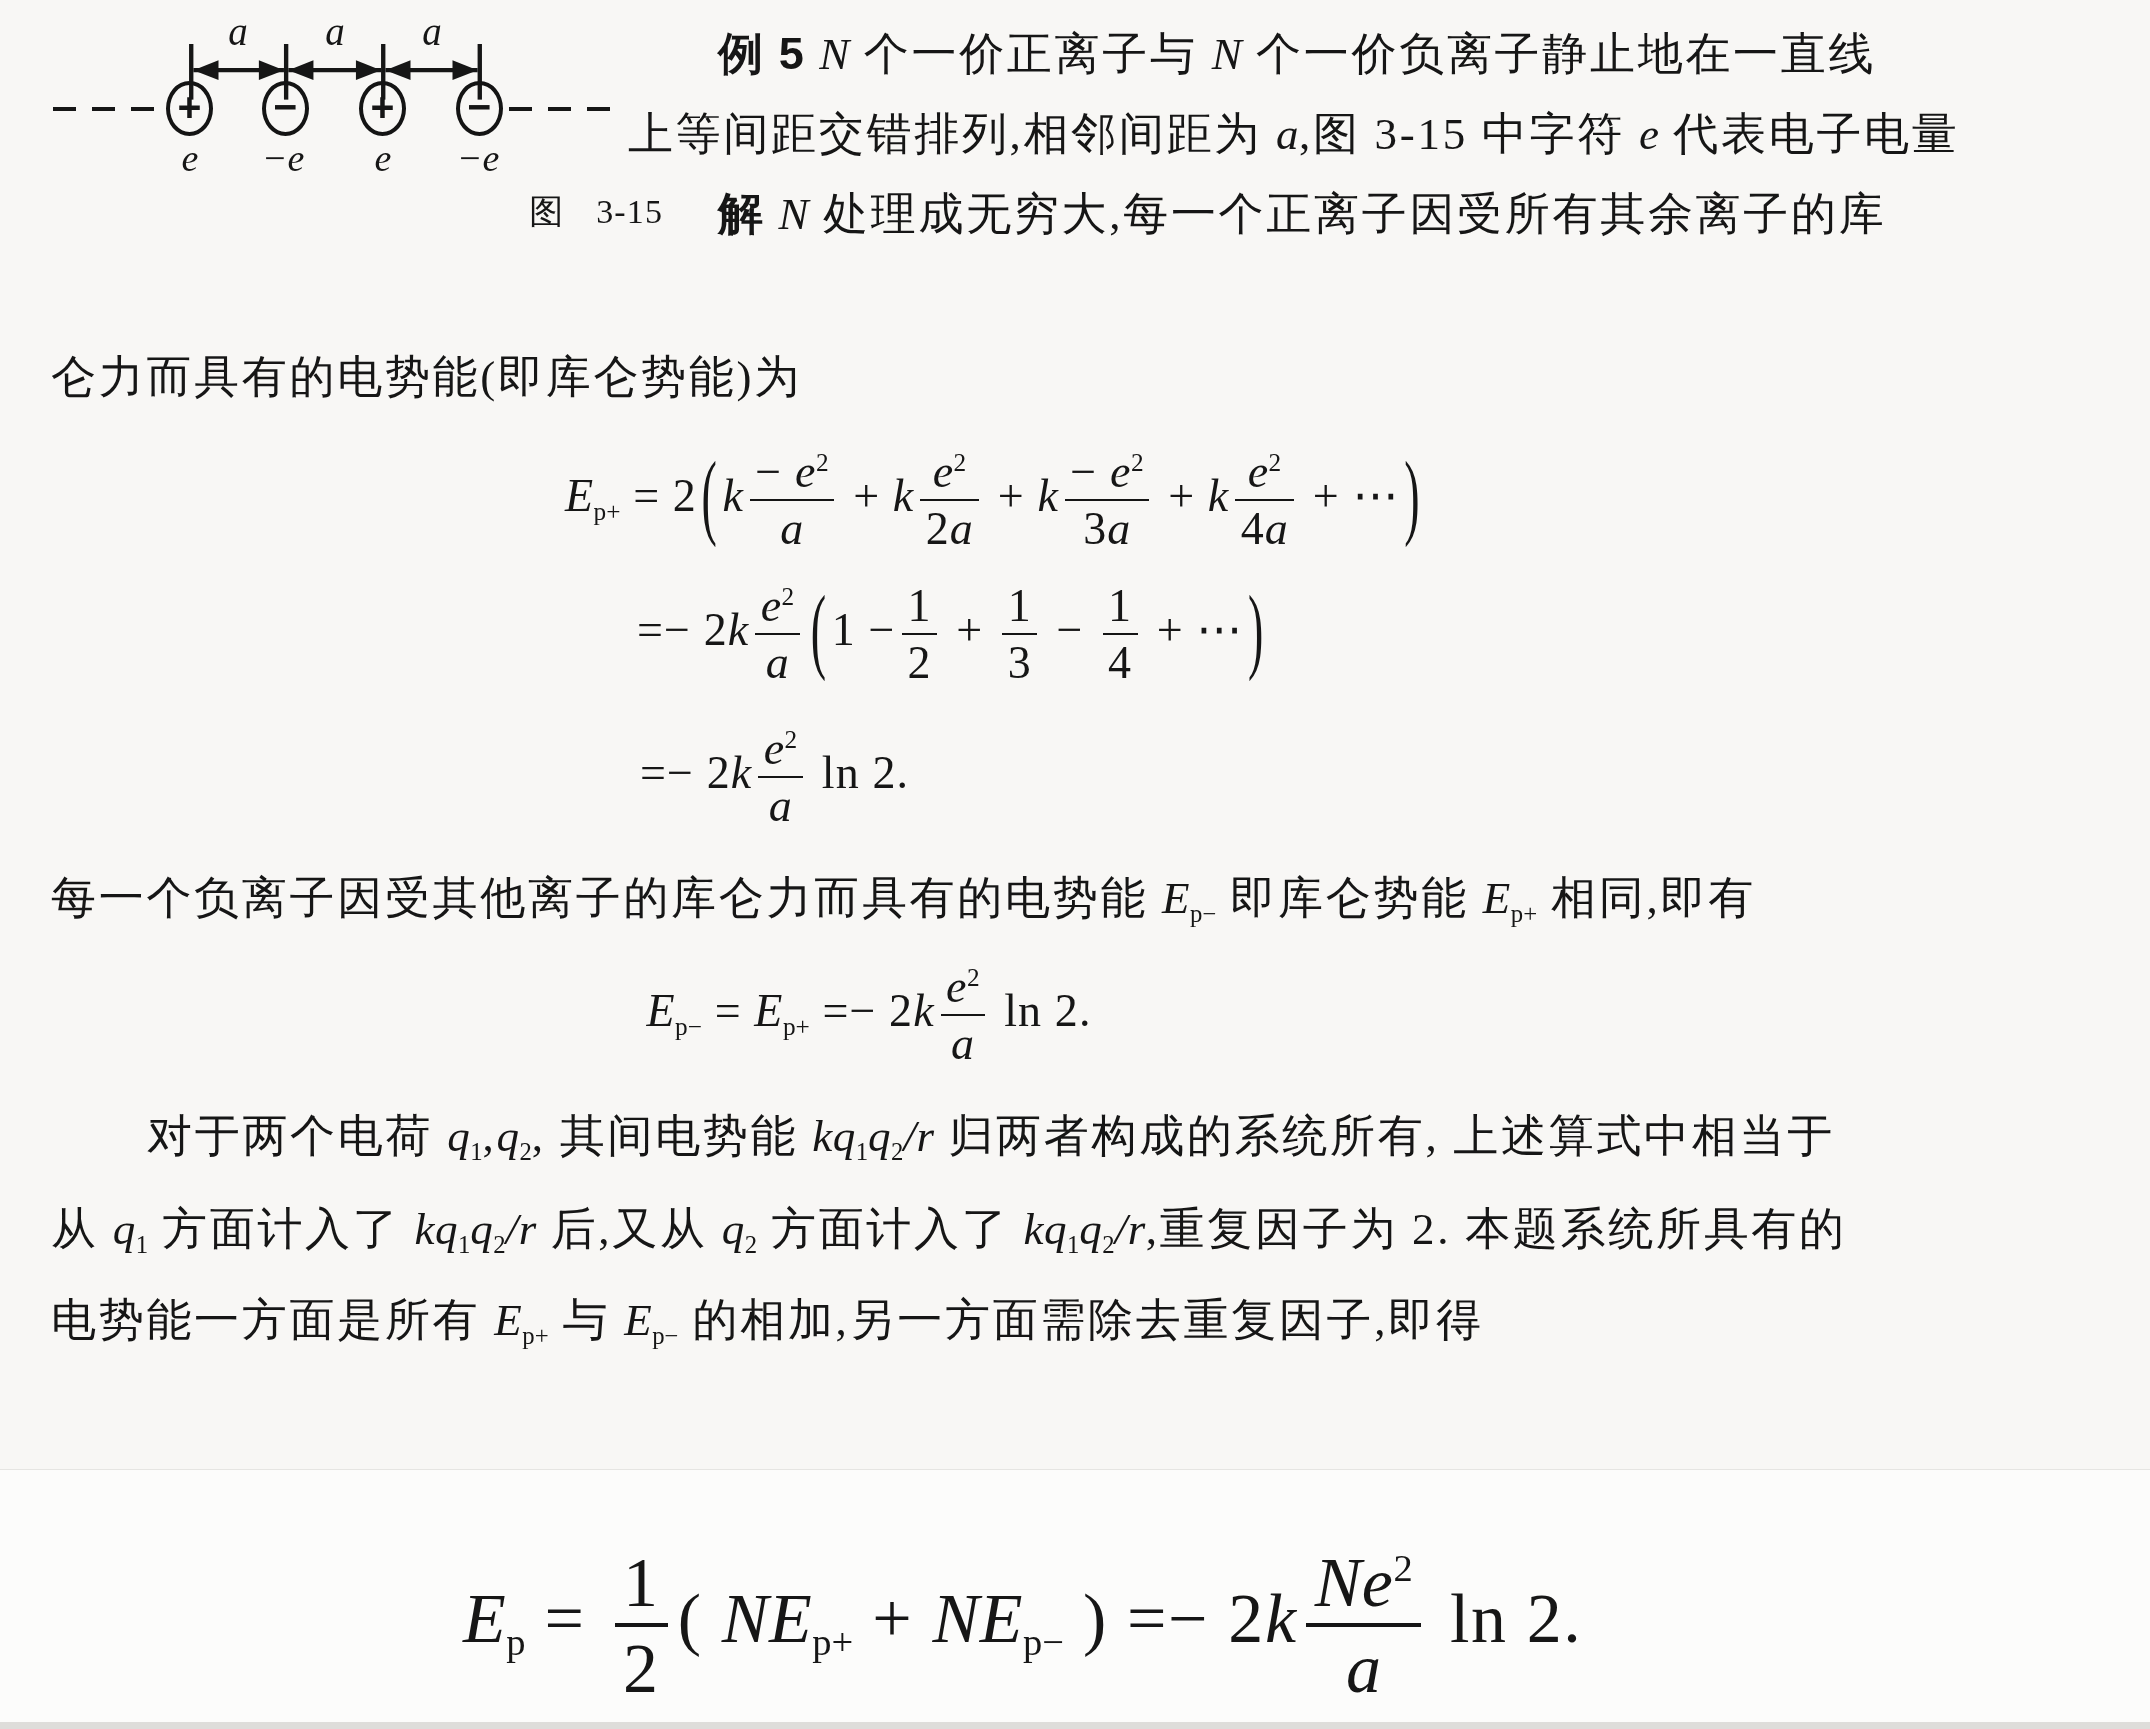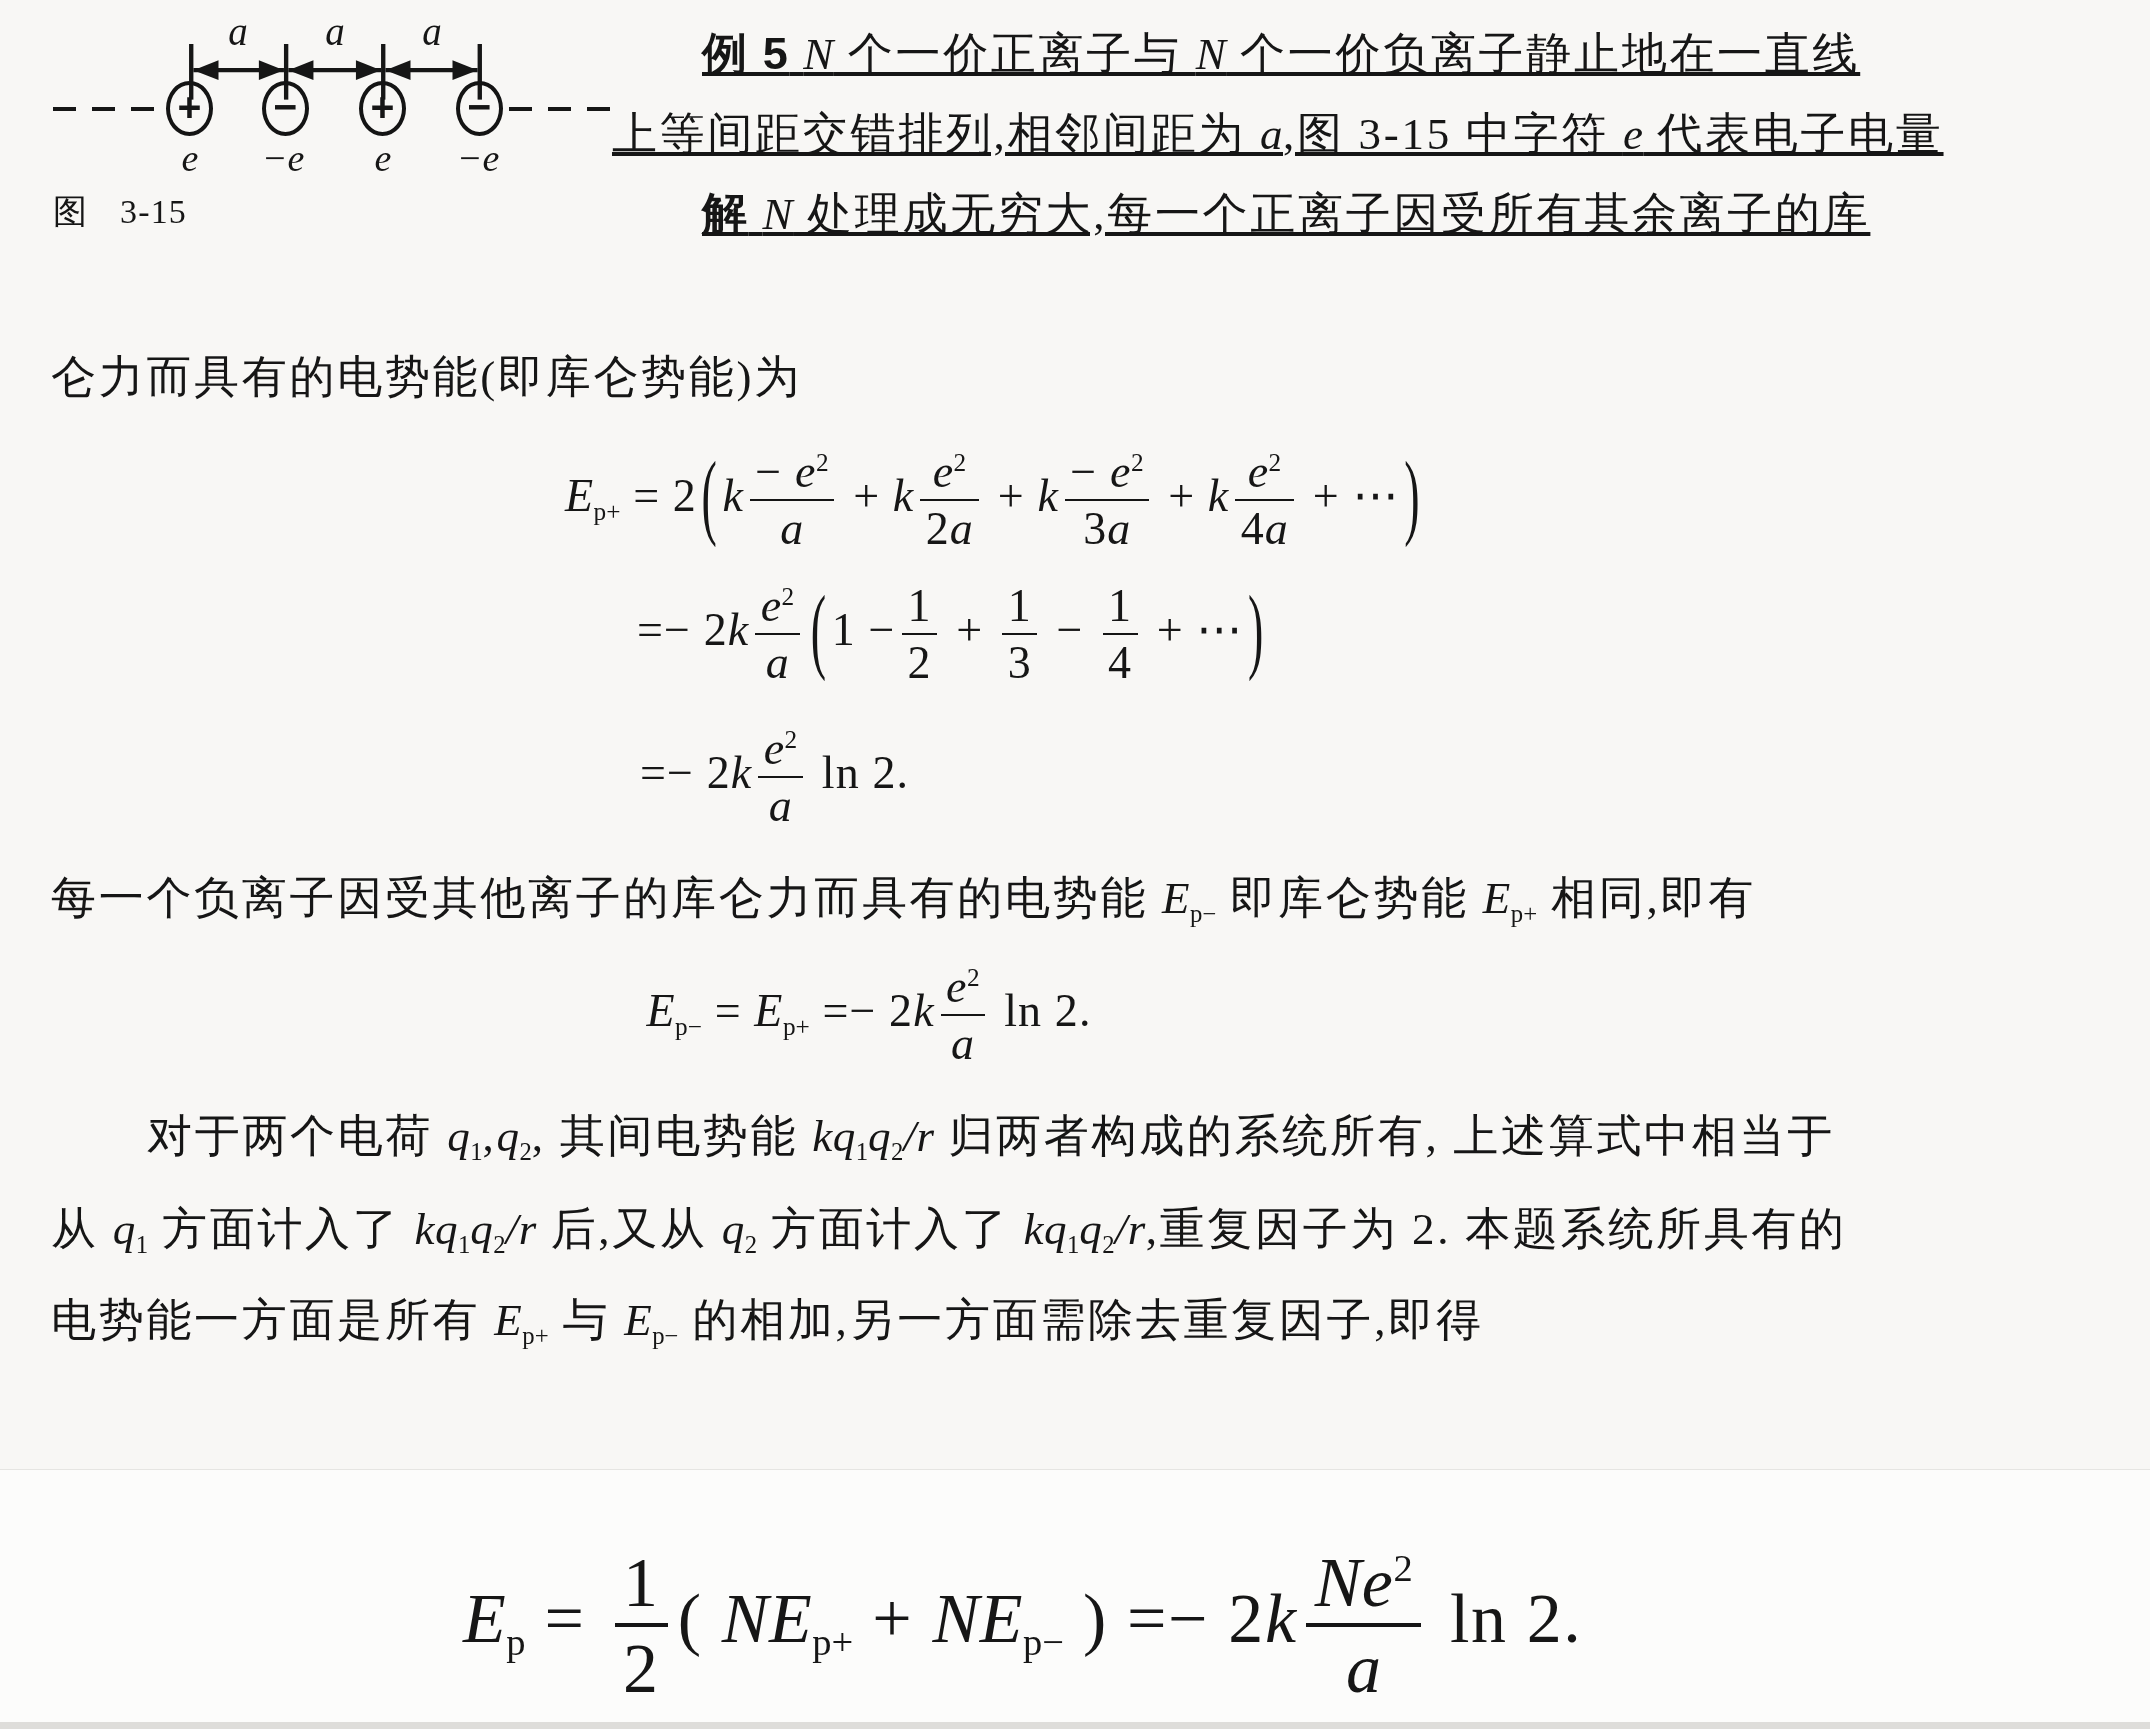--- a/index.html
+++ b/index.html
@@ -38,28 +38,28 @@
   }
   .charge .sign{
     font-family:"Liberation Sans","DejaVu Sans",sans-serif;
     font-size:41px;font-weight:700;line-height:1;margin-top:-2.2px;
   }
   .qlabel{
     position:absolute;top:125px;transform:translateX(-50%);
     font-style:italic;font-size:38px;line-height:1;
   }
   .caption{
-    position:absolute;left:4px;top:181px;width:603px;text-align:left;
+    position:absolute;left:11px;top:181px;width:603px;text-align:right;
     font-size:34px;line-height:1;letter-spacing:1.1px;
   }
   .caption .capnum{margin-left:32px;}
   
   .cjk{font-size:45px;line-height:1.32;letter-spacing:2.7px;white-space:nowrap;}
   .pabs{position:absolute;margin-left:21px;}
-  .col{position:absolute;left:612px;top:13.7px;width:1518px;text-decoration:underline;}
+  .col{position:absolute;left:628px;top:13.7px;width:1518px;}
   .col .pline{line-height:80px;}
   .indent{padding-left:90px;}
   .p7indent{padding-left:96px;}
   
   .rm{font-style:normal;}
   .it{font-style:italic;letter-spacing:0.5px;}
   .bd{font-weight:700;font-family:"Liberation Sans","DejaVu Sans",sans-serif;letter-spacing:1.6px;}
   .sb{font-size:.55em;vertical-align:-.35em;letter-spacing:0;}
   .sp{font-size:.55em;vertical-align:.65em;letter-spacing:0;}
   .frac{display:inline-block;text-align:center;vertical-align:middle;margin:0 .14em;line-height:1.08;}

